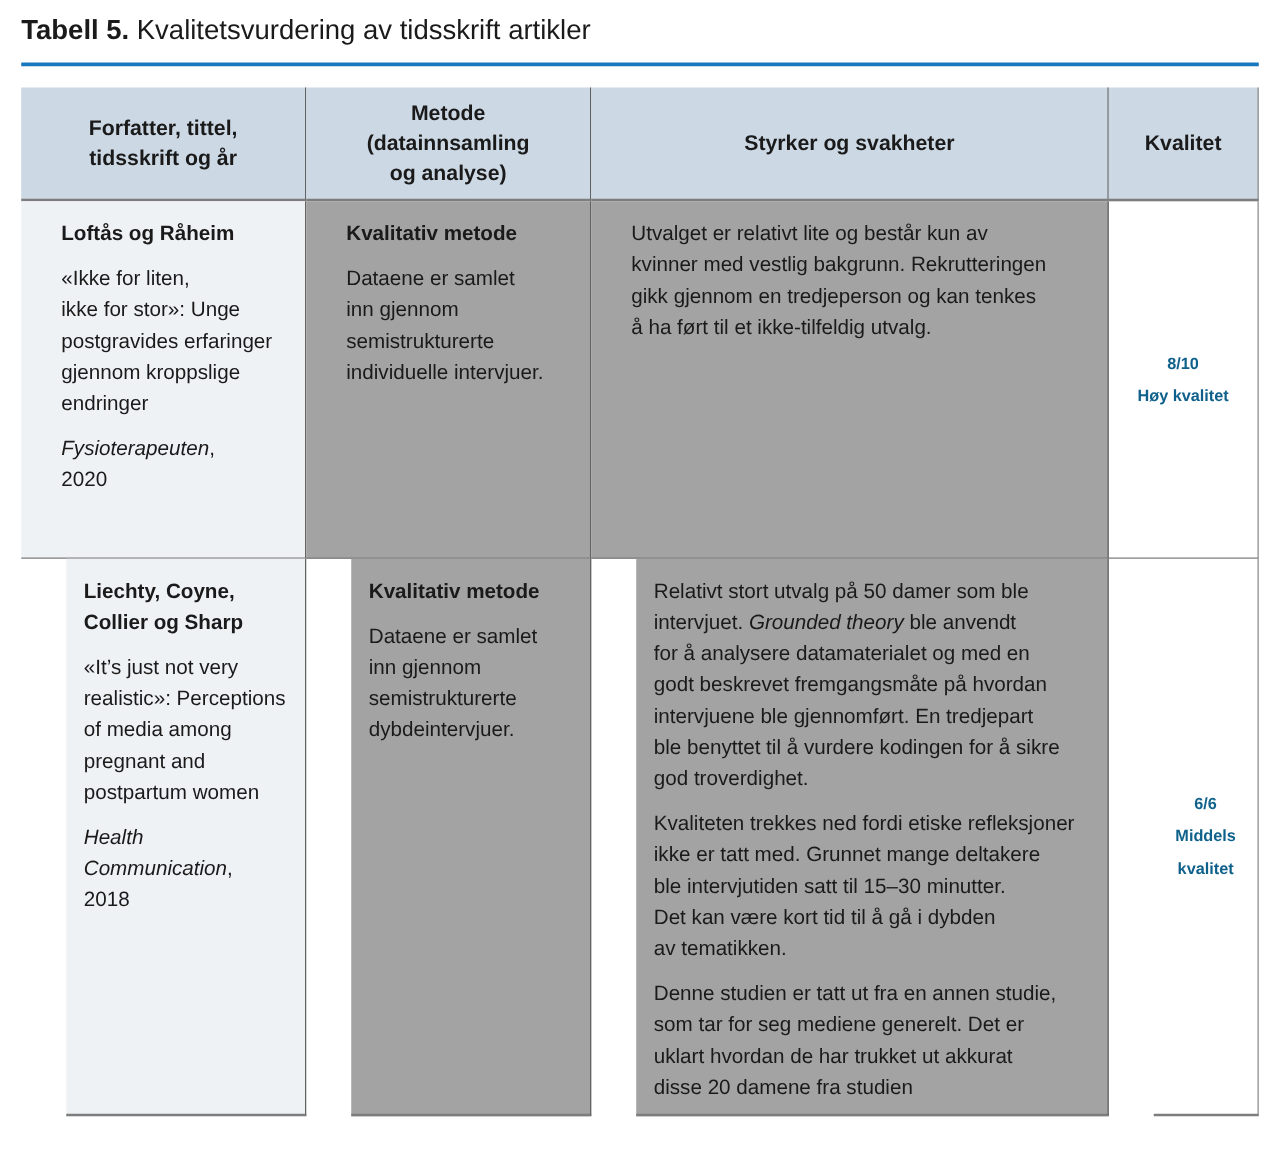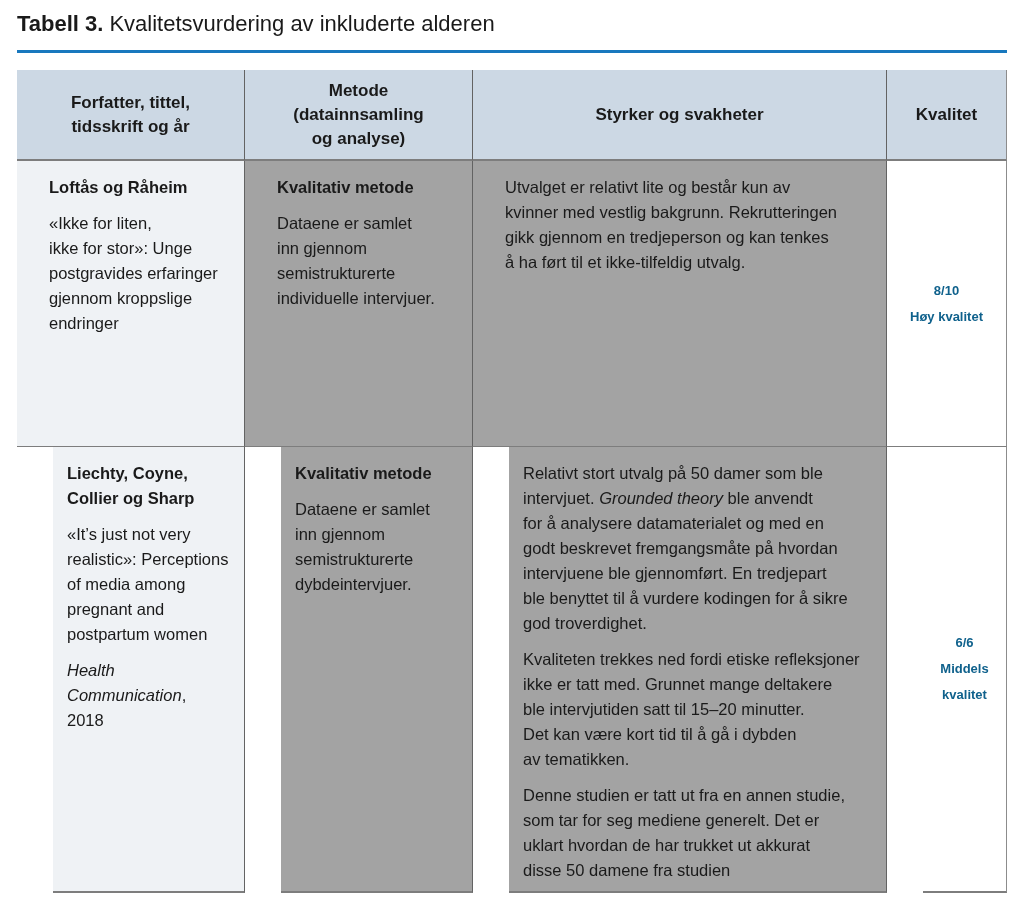--- a/index.html
+++ b/index.html
@@ -60,21 +60,21 @@
   .quality{
     display:flex;align-items:center;justify-content:center;text-align:center;
     white-space:pre-line;font-weight:700;font-size:13px;line-height:26px;
     color:var(--quality-text);padding:6px;
   }
 </style>
 </head>
 <body>
 
 <div class="caption">
-  <span class="caption-label">Tabell 3.</span><span class="caption-text">Kvalitetsvurdering av inkluderte alderen</span>
+  <span class="caption-label">Tabell 5.</span><span class="caption-text">Kvalitetsvurdering av tidsskrift artikler</span>
 </div>
 
 <div class="rule"></div>
 
 <div class="tbl">
 
   <div class="hcell vline">Forfatter, tittel,
 tidsskrift og år</div>
   <div class="hcell vline">Metode
 (datainnsamling
@@ -82,20 +82,22 @@
   <div class="hcell vline">Styrker og svakheter</div>
   <div class="hcell vline-outer">Kvalitet</div>
 
   <div class="cell bg1 vline r1">
       <p class="b"><span>Loftås og Råheim</span></p>
       <p><span>«Ikke for liten,
 ikke for stor»: Unge
 postgravides erfaringer
 gjennom kroppslige
 endringer</span></p>
+      <p><em>Fysioterapeuten</em><span>,
+2020</span></p>
     </div>
   <div class="cell vline r1">
       <p class="b"><span>Kvalitativ metode</span></p>
       <p><span>Dataene er samlet
 inn gjennom
 semistrukturerte
 individuelle intervjuer.</span></p>
     </div>
   <div class="cell vline r1">
       <p><span>Utvalget er relativt lite og består kun av
@@ -128,24 +130,24 @@
   <div class="cell vline r2">
       <p><span>Relativt stort utvalg på 50 damer som ble
 intervjuet. </span><em>Grounded theory</em><span> ble anvendt
 for å analysere datamaterialet og med en
 godt beskrevet fremgangsmåte på hvordan
 intervjuene ble gjennomført. En tredjepart
 ble benyttet til å vurdere kodingen for å sikre
 god troverdighet.</span></p>
       <p><span>Kvaliteten trekkes ned fordi etiske refleksjoner
 ikke er tatt med. Grunnet mange deltakere
-ble intervjutiden satt til 15–20 minutter.
+ble intervjutiden satt til 15–30 minutter.
 Det kan være kort tid til å gå i dybden
 av tematikken.</span></p>
       <p><span>Denne studien er tatt ut fra en annen studie,
 som tar for seg mediene generelt. Det er
 uklart hvordan de har trukket ut akkurat
-disse 50 damene fra studien</span></p>
+disse 20 damene fra studien</span></p>
     </div>
   <div class="quality vline-outer r2">6/6
 Middels
 kvalitet</div>
 </div>
 
 </body></html>

